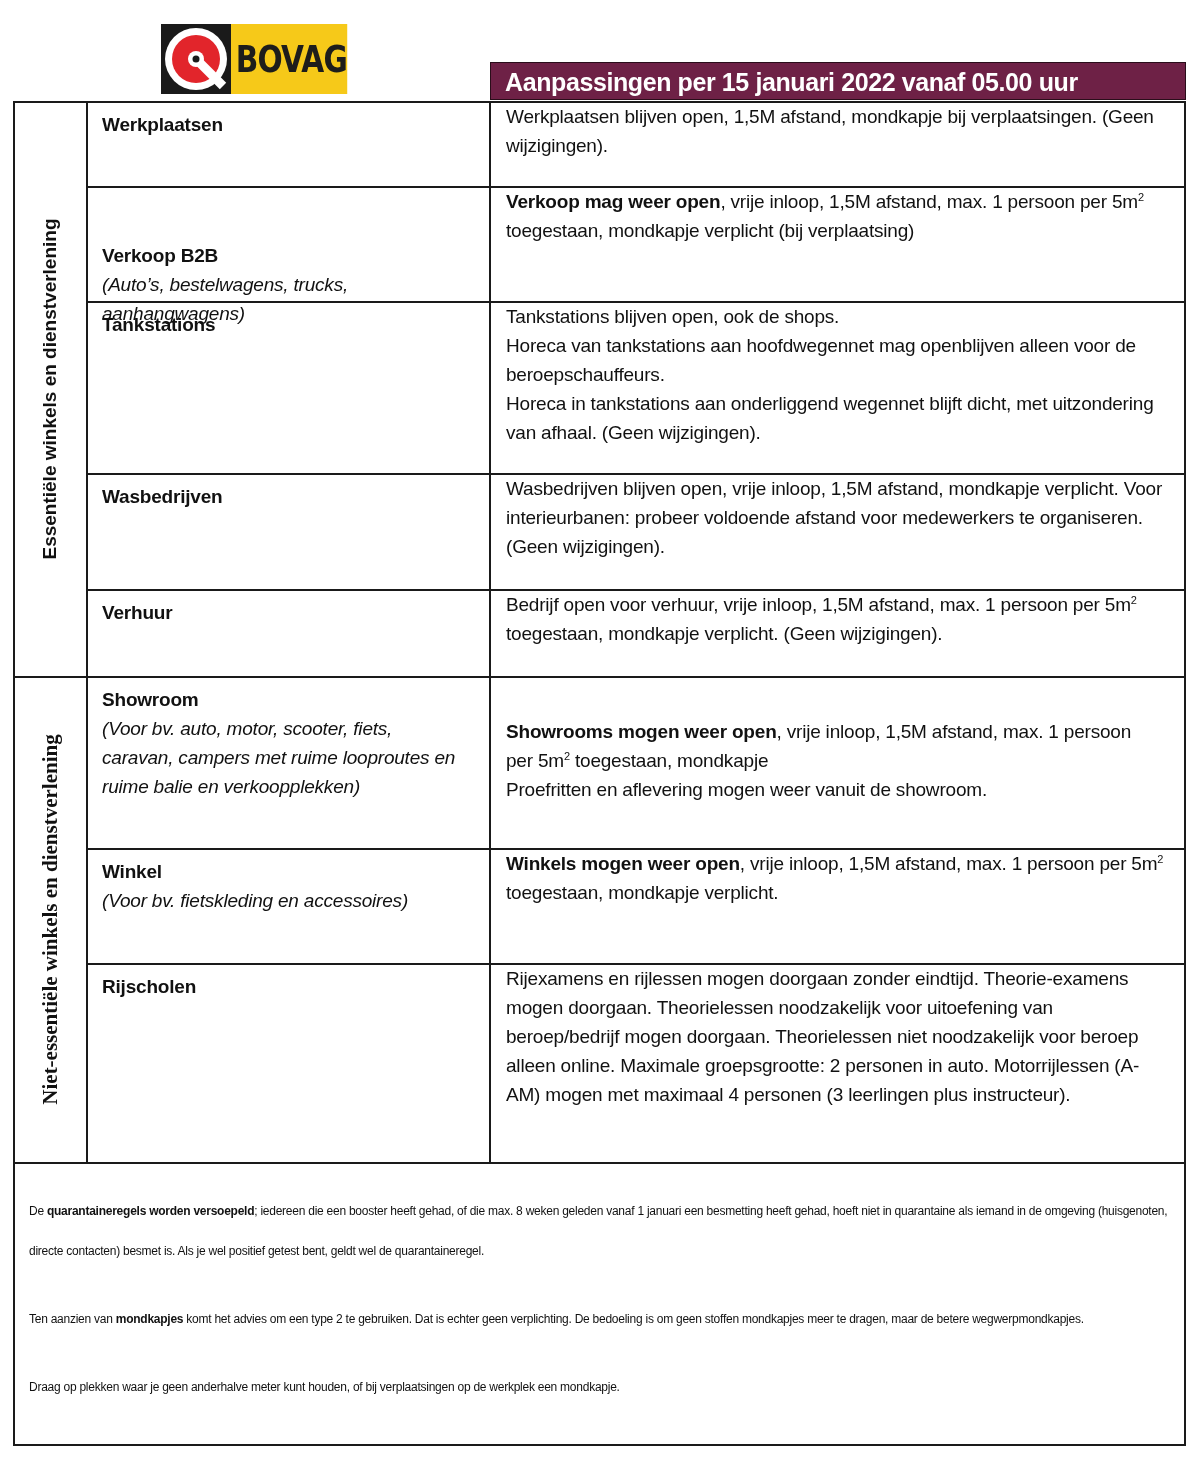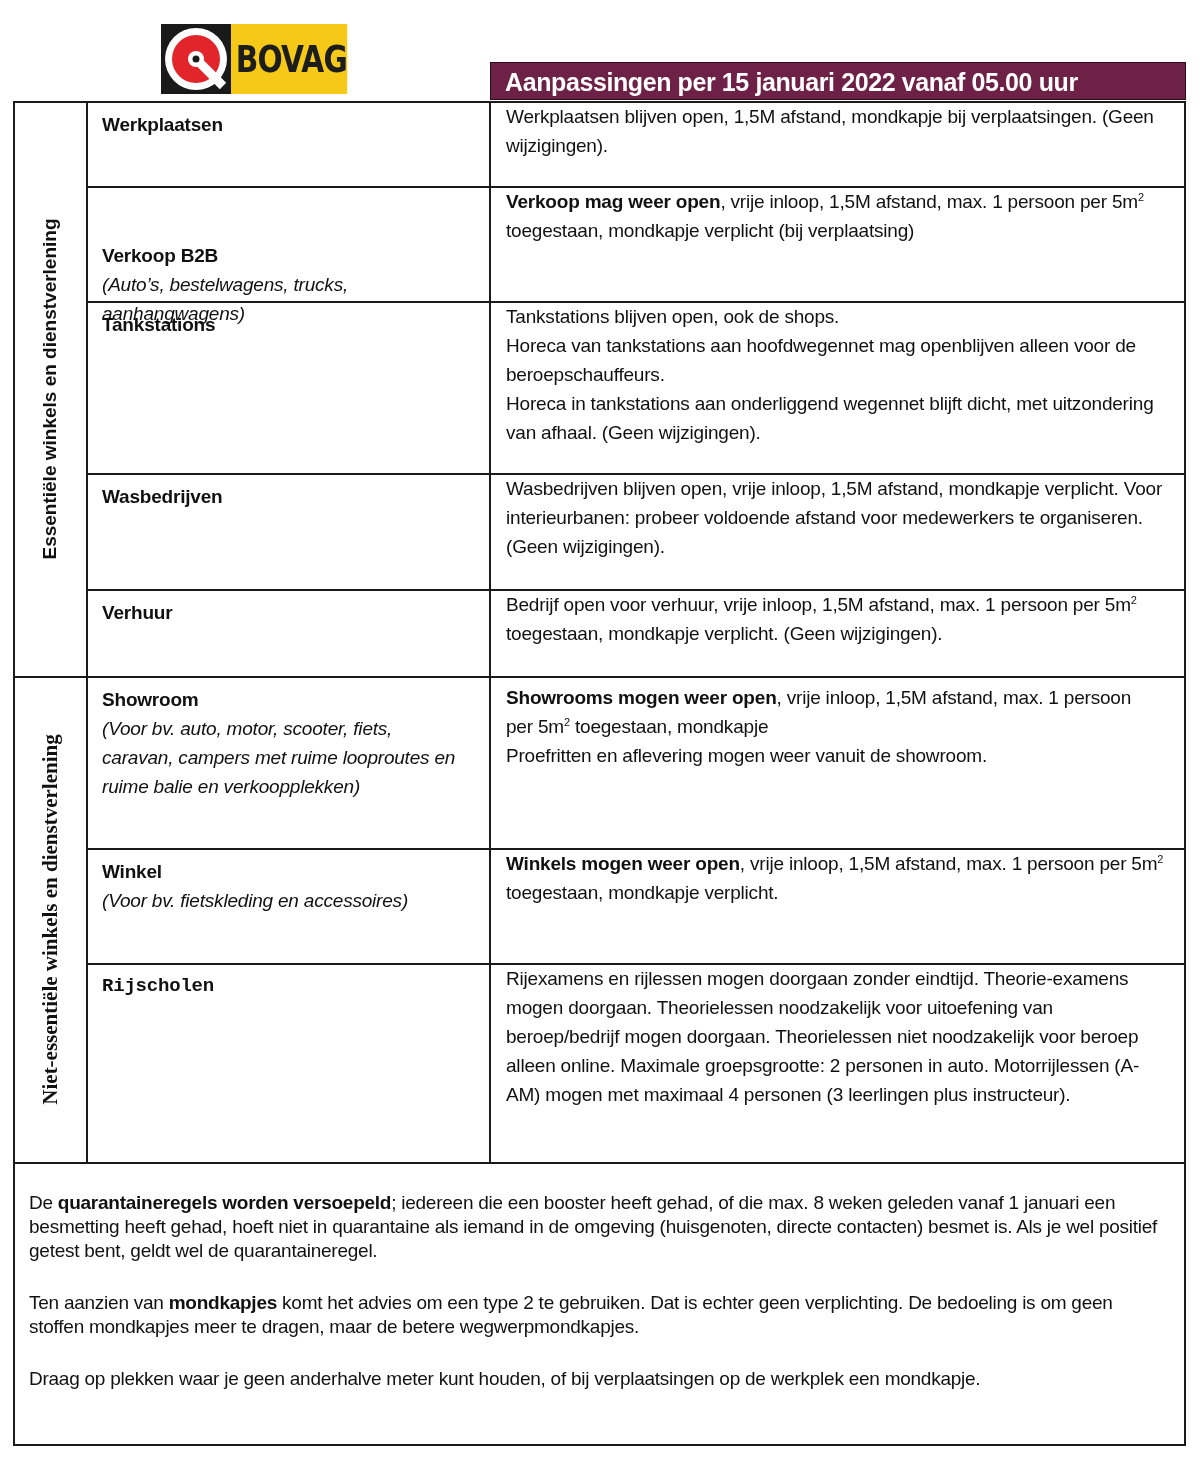--- a/index.html
+++ b/index.html
@@ -34,21 +34,21 @@
   .b { font-weight:bold; }
   sup { font-size:11px; line-height:0; vertical-align:7px; }
 
   .cat { position:absolute; left:13px; width:74px; display:flex; align-items:center; justify-content:center; }
   .cat span { display:block; transform:rotate(-90deg); white-space:nowrap; font-weight:bold; font-size:19px; }
   .cat.serif span { font-family:"Liberation Serif", "DejaVu Serif", serif; font-size:21px; }
 
   
   .notes { position:absolute; left:13px; top:1163px; width:1173px; height:283px; box-sizing:border-box;
            border:2px solid #1a1a1a; border-top:none; padding:28px 14px 0 14px;
-           font-size:19px; line-height:24px; letter-spacing:-0.25px; }
+           font-size:12px; line-height:40px; letter-spacing:-0.25px; }
   .notes p { margin:0 0 28px 0; }
 </style>
 </head>
 <body>
 
 <div class="logo">
   <div class="logo-mark">
     <svg width="70" height="70" viewBox="0 0 70 70">
       <circle cx="35" cy="35" r="31" fill="#ffffff"></circle>
       <circle cx="35" cy="35" r="24" fill="#e2252b"></circle>
@@ -124,36 +124,36 @@
   <span class="label-title">Verhuur</span>
 </div>
 <div class="cell desc-cell" style="top:589px;">
   <span>Bedrijf open voor verhuur, vrije inloop, 1,5M afstand, max. 1 persoon per 5m</span><sup>2</sup><span> toegestaan, mondkapje verplicht. (Geen wijzigingen).</span>
 </div>
 
 <div class="cell label-cell" style="top:676px;width:355px;">
   <span class="label-title">Showroom</span>
   <span class="label-sub">(Voor bv. auto, motor, scooter, fiets, caravan, campers met ruime looproutes en ruime balie en verkoopplekken)</span>
 </div>
-<div class="cell desc-cell" style="top:682px;width:640px;">
+<div class="cell desc-cell" style="top:716px;width:640px;">
   <div>
     <span class="b">Showrooms mogen weer open</span><span>, vrije inloop, 1,5M afstand, max. 1 persoon per 5m</span><sup>2</sup><span> toegestaan, mondkapje</span>
   </div>
   <div>Proefritten en aflevering mogen weer vanuit de showroom.</div>
 </div>
 
 <div class="cell label-cell" style="top:848px;">
   <span class="label-title">Winkel</span>
   <span class="label-sub">(Voor bv. fietskleding en accessoires)</span>
 </div>
 <div class="cell desc-cell" style="top:848px;">
   <span class="b">Winkels mogen weer open</span><span>, vrije inloop, 1,5M afstand, max. 1 persoon per 5m</span><sup>2</sup><span> toegestaan, mondkapje verplicht.</span>
 </div>
 
-<div class="cell label-cell" style="top:963px;font-family:Liberation Mono, monospace;">
+<div class="cell label-cell" style="top:963px;">
   <span class="label-title">Rijscholen</span>
 </div>
 <div class="cell desc-cell" style="top:963px;width:650px;">
   <span>Rijexamens en rijlessen mogen doorgaan zonder eindtijd. Theorie-examens mogen doorgaan. Theorielessen noodzakelijk voor uitoefening van beroep/bedrijf mogen doorgaan. Theorielessen niet noodzakelijk voor beroep alleen online. Maximale groepsgrootte: 2 personen in auto. Motorrijlessen (A-AM) mogen met maximaal 4 personen (3 leerlingen plus instructeur).</span>
 </div>
 
 <div class="notes">
   <p>
     <span>De </span><span class="b">quarantaineregels worden versoepeld</span><span>; iedereen die een booster heeft gehad, of die max. 8 weken geleden vanaf 1 januari een besmetting heeft gehad, hoeft niet in quarantaine als iemand in de omgeving (huisgenoten, directe contacten) besmet is. Als je wel positief getest bent, geldt wel de quarantaineregel.</span>
   </p>

